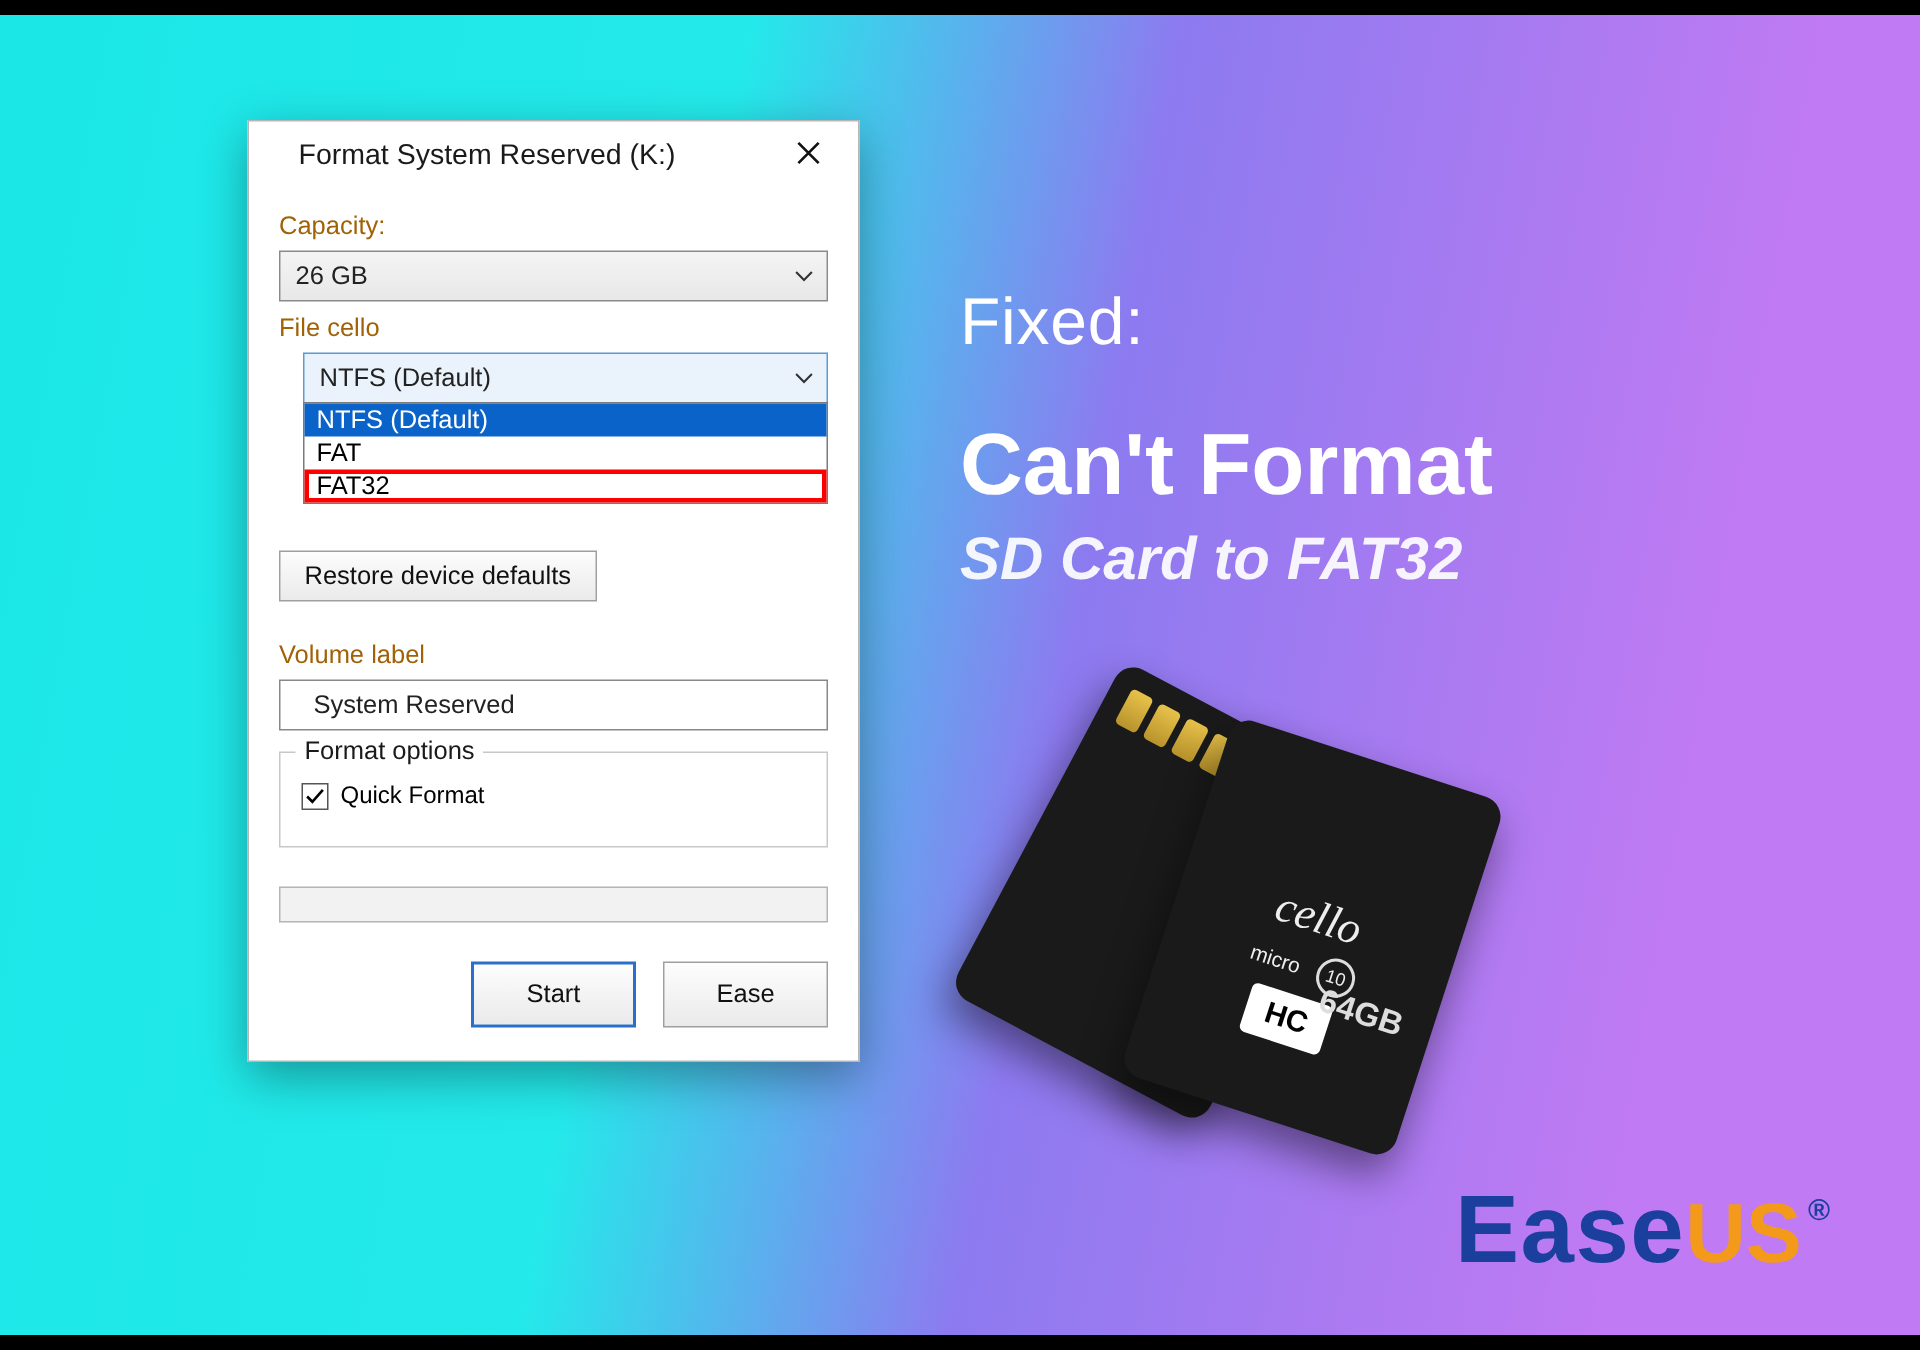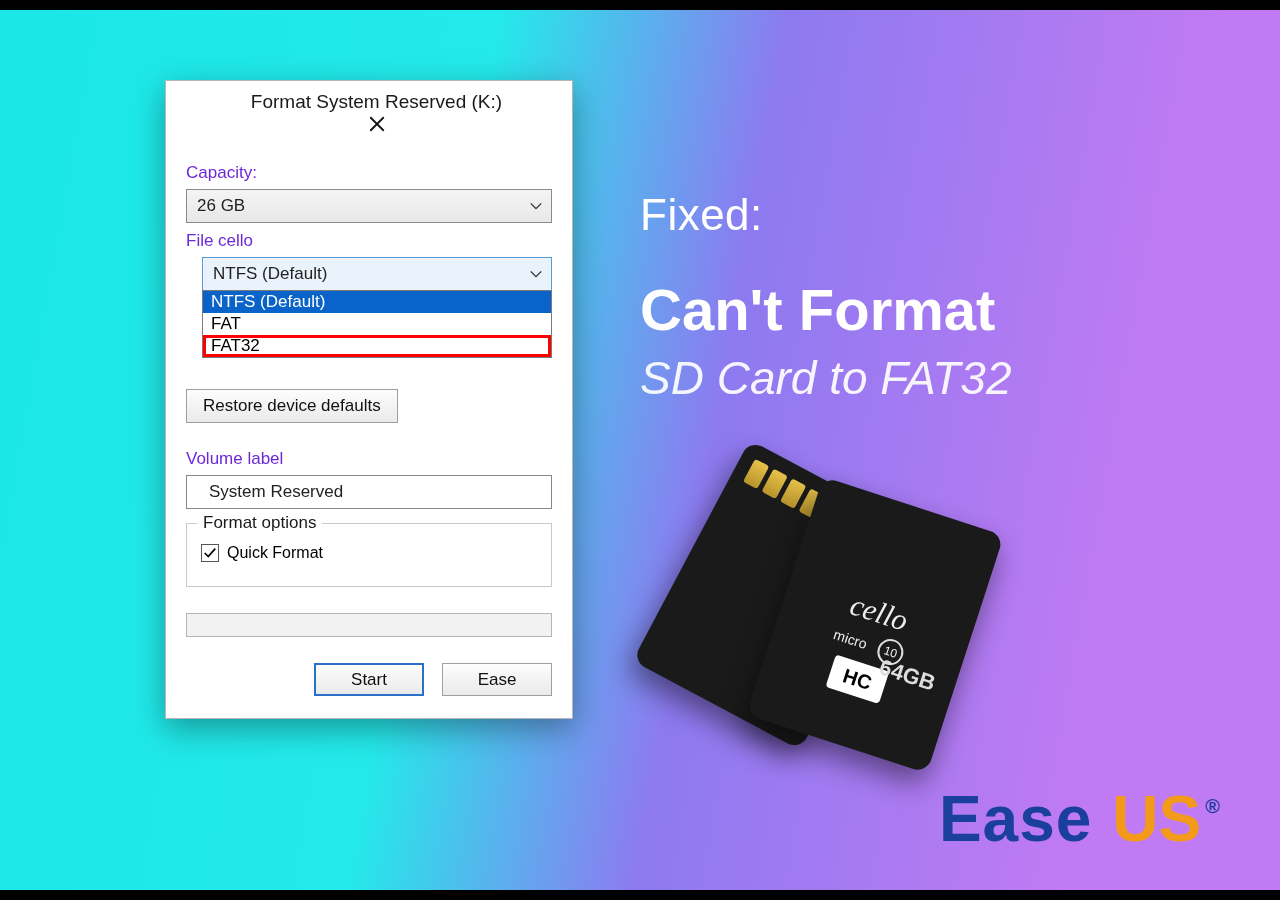--- a/index.html
+++ b/index.html
@@ -13,26 +13,25 @@
 
   
   .dialog {
     position: absolute; left: 165px; top: 80px; width: 408px;
     background: #ffffff; border: 1px solid #b6b6b6;
     box-shadow: 0 10px 30px rgba(0,0,0,0.35);
   }
   .titlebar {
     display: flex; justify-content: space-between; align-items: center;
     padding: 10px 18px 12px 33px;
-    flex-direction: column;
   }
   .titlebar .title { font-size: 19px; color:#1a1a1a; }
   .titlebar .x { font-size: 22px; font-weight: 300; padding: 0 6px; cursor:pointer; }
   .body { padding: 4px 20px 22px 20px; }
-  .label { font-size: 17px; color:#6d28d9; margin-top: 8px; margin-bottom: 6px; }
+  .label { font-size: 17px; color:#a16207; margin-top: 8px; margin-bottom: 6px; }
   .combo {
     position: relative; width: 100%; height: 34px;
     background: linear-gradient(#f4f4f4,#e8e8e8);
     border: 1px solid #8a8a8a; display:flex; align-items:center;
     padding: 0 30px 0 10px; font-size: 17px; color:#222;
   }
   .combo .chev {
     position:absolute; right:6px; top:7px; width:18px; height:18px;
     display:flex; align-items:center; justify-content:center; color:#333;
   }
@@ -49,21 +48,21 @@
     position: absolute; left:0; top:33px; width:100%;
     background:#fff; border:1px solid #7a7a7a;
   }
   .dropdown .opt { font-size:17px; padding:1px 8px; }
   .dropdown .opt.sel { background:#0a63c9; color:#fff; }
   .dropdown .opt.hl  { outline:3px solid #ff0000; outline-offset:-3px; }
 
   .btn {
     display:inline-flex; align-items:center; justify-content:center;
     font-size:17px; color:#111; background:linear-gradient(#fdfdfd,#eaeaea);
-    border:1px solid #9f9f9f; height:33px; padding:0 18px; cursor:pointer;
+    border:1px solid #9f9f9f; height:44px; padding:0 18px; cursor:pointer;
   }
   .btn.restore { height:34px; padding:0 16px; margin-top:6px; }
   .textfield {
     width:100%; height:34px; border:1px solid #888; padding:0 22px;
     font-size:17px; color:#222; background:#fff;
   }
   .groupbox {
     border:1px solid #c8c8c8; padding:12px 14px 24px 14px; margin-top:14px; position:relative;
   }
   .groupbox .legend {
@@ -78,21 +77,21 @@
     width:100%; height:24px; border:1px solid #b5b5b5; background:#f2f2f2; margin-top:26px;
   }
   .actions { display:flex; justify-content:flex-end; gap:18px; margin-top:26px; }
   .btn.start { width:110px; border:2px solid #2a6fc9; }
   .btn.close { width:110px; }
 
   
   .headline { position:absolute; left:640px; top:190px; color:#fff; }
   .headline .l1 { font-size:44px; font-weight:500; letter-spacing:0.5px; }
   .headline .l2 { font-size:58px; font-weight:700; margin-top:40px; line-height:1.05; }
-  .headline .l3 { font-size:46px; font-weight:400; font-style:italic; opacity:0.92; margin-top:10px; }
+  .headline .l3 { font-size:40px; font-weight:700; font-style:italic; opacity:0.92; margin-top:10px; }
 
   
   .cards { position:absolute; left:680px; top:470px; width:380px; height:300px; }
   .sdcard {
     position:absolute; width:190px; height:250px; background:#1a1a1a;
     border-radius:14px; box-shadow:0 14px 28px rgba(0,0,0,0.45);
     transform:rotate(18deg);
   }
   .sdcard.back { left:0; top:0; transform:rotate(28deg); }
   .sdcard.front { left:100px; top:30px; }
@@ -110,21 +109,21 @@
   .sd-circ { width:26px; height:26px; border:2px solid #ddd; border-radius:50%; display:flex; align-items:center; justify-content:center; font-size:12px; }
   .sd-hc {
     margin: 6px auto 0; width:56px; height:34px; background:#fff; color:#000;
     font-weight:800; font-size:20px; display:flex; align-items:center; justify-content:center; border-radius:4px;
   }
   .sd-cap { position:absolute; right:20px; top:150px; color:#ddd; font-size:22px; font-weight:600; }
 
   
   .logo { position:absolute; right:60px; bottom:44px; display:flex; align-items:baseline; font-weight:800; }
   .logo .ease { color:#1b3f9c; font-size:64px; letter-spacing:1px; }
-  .logo .us   { color:#f49a1a; font-size:64px;margin-left:20px; }
+  .logo .us   { color:#f49a1a; font-size:56px; }
   .logo .reg  { color:#1b3f9c; font-size:20px; margin-left:4px; transform:translateY(-28px); }
 </style>
 </head>
 <body>
 
 <div class="stage">
   <div class="black-border-t"></div>
   <div class="black-border-b"></div>
 
   <div class="dialog">

